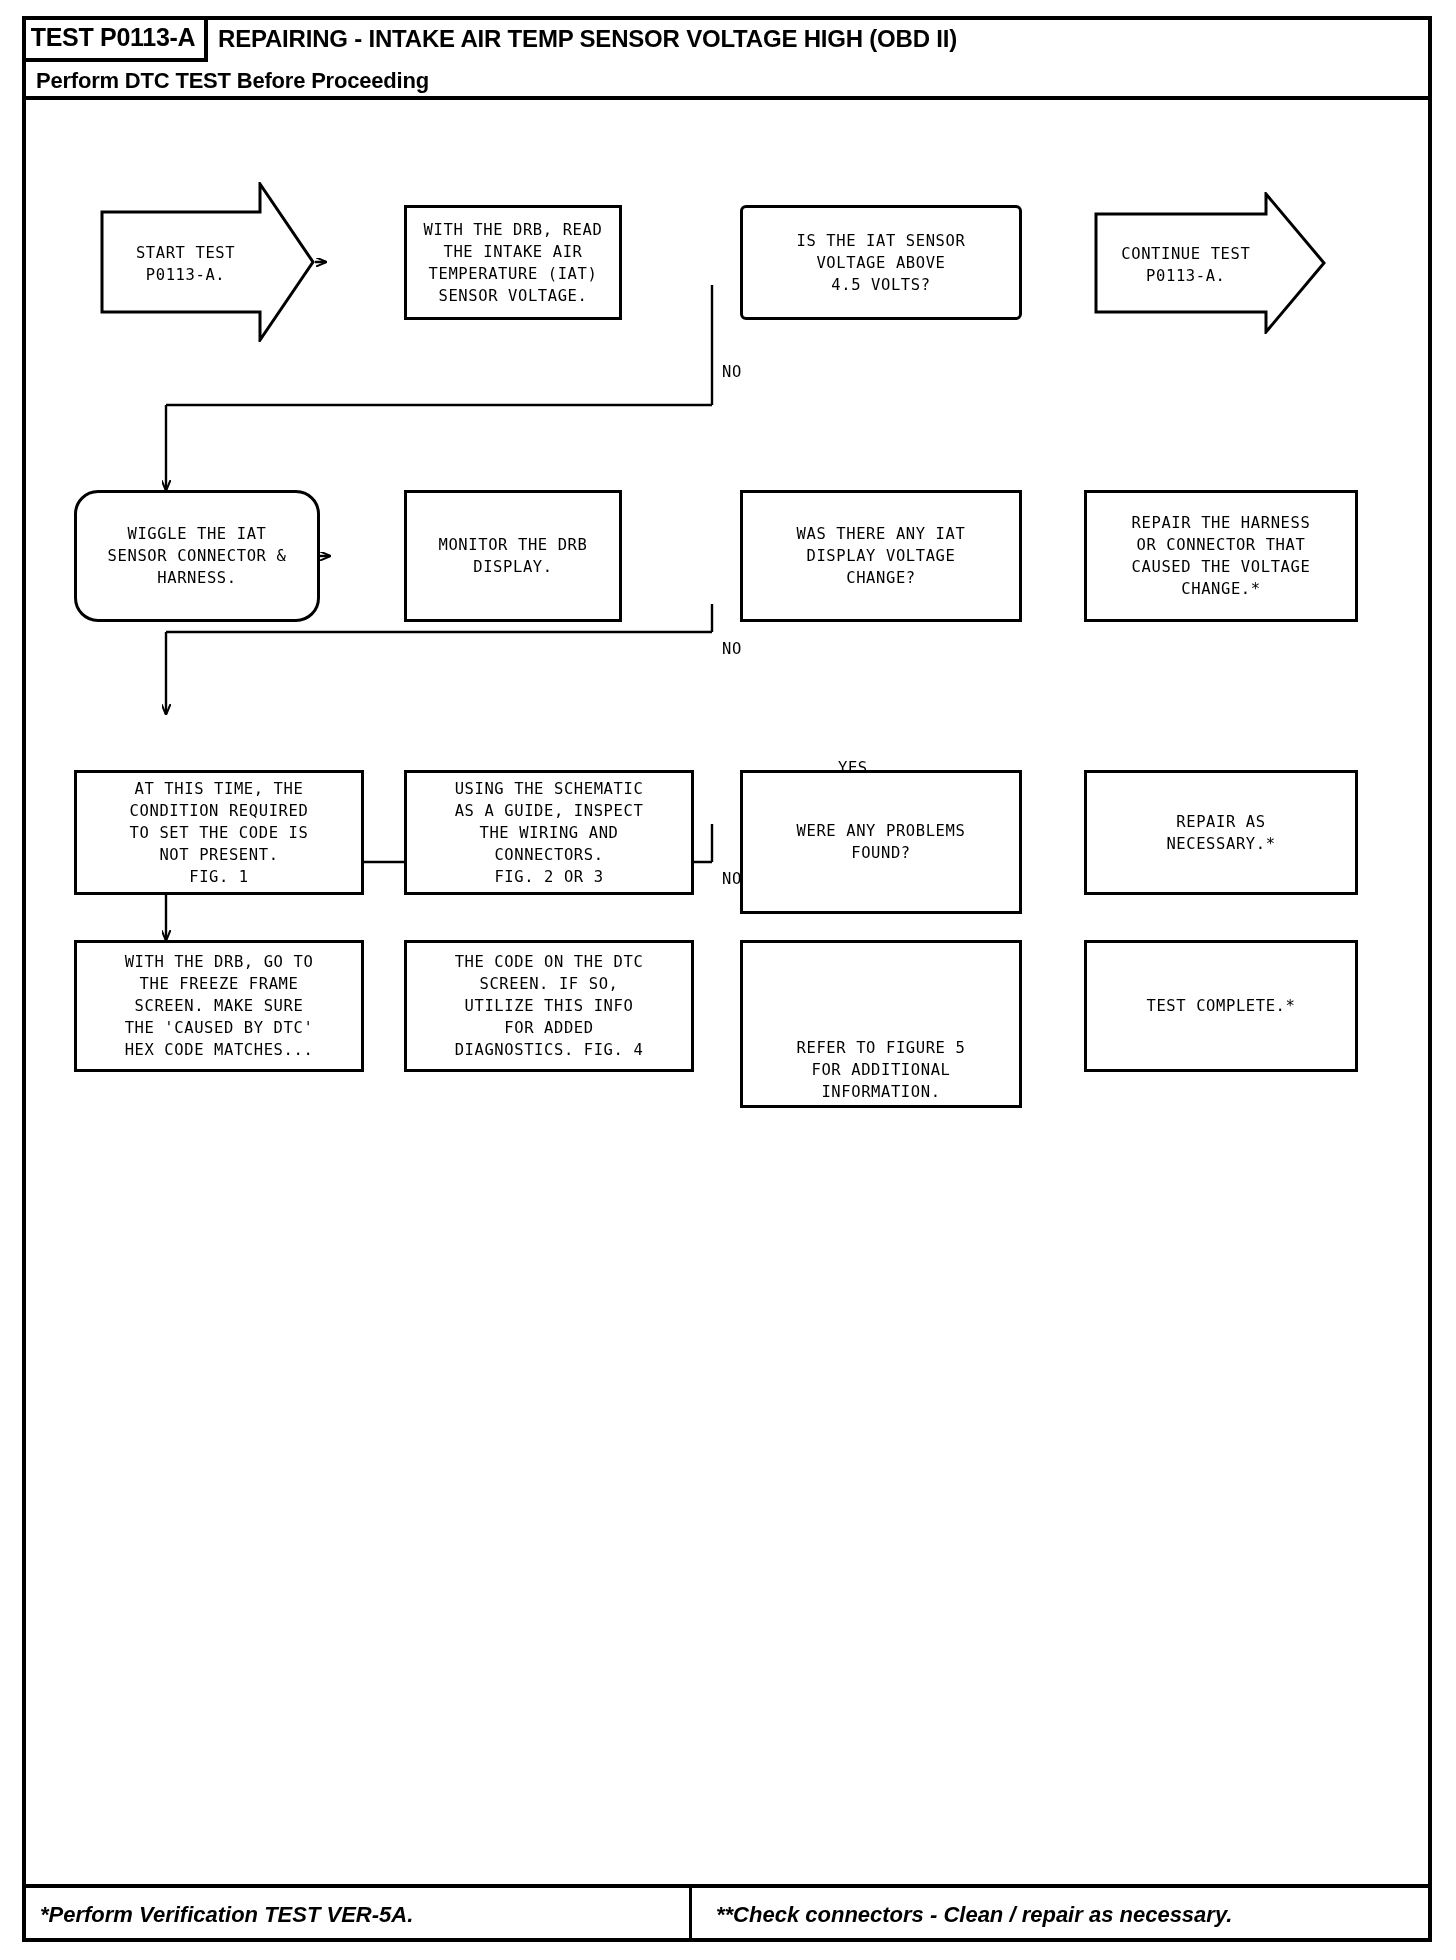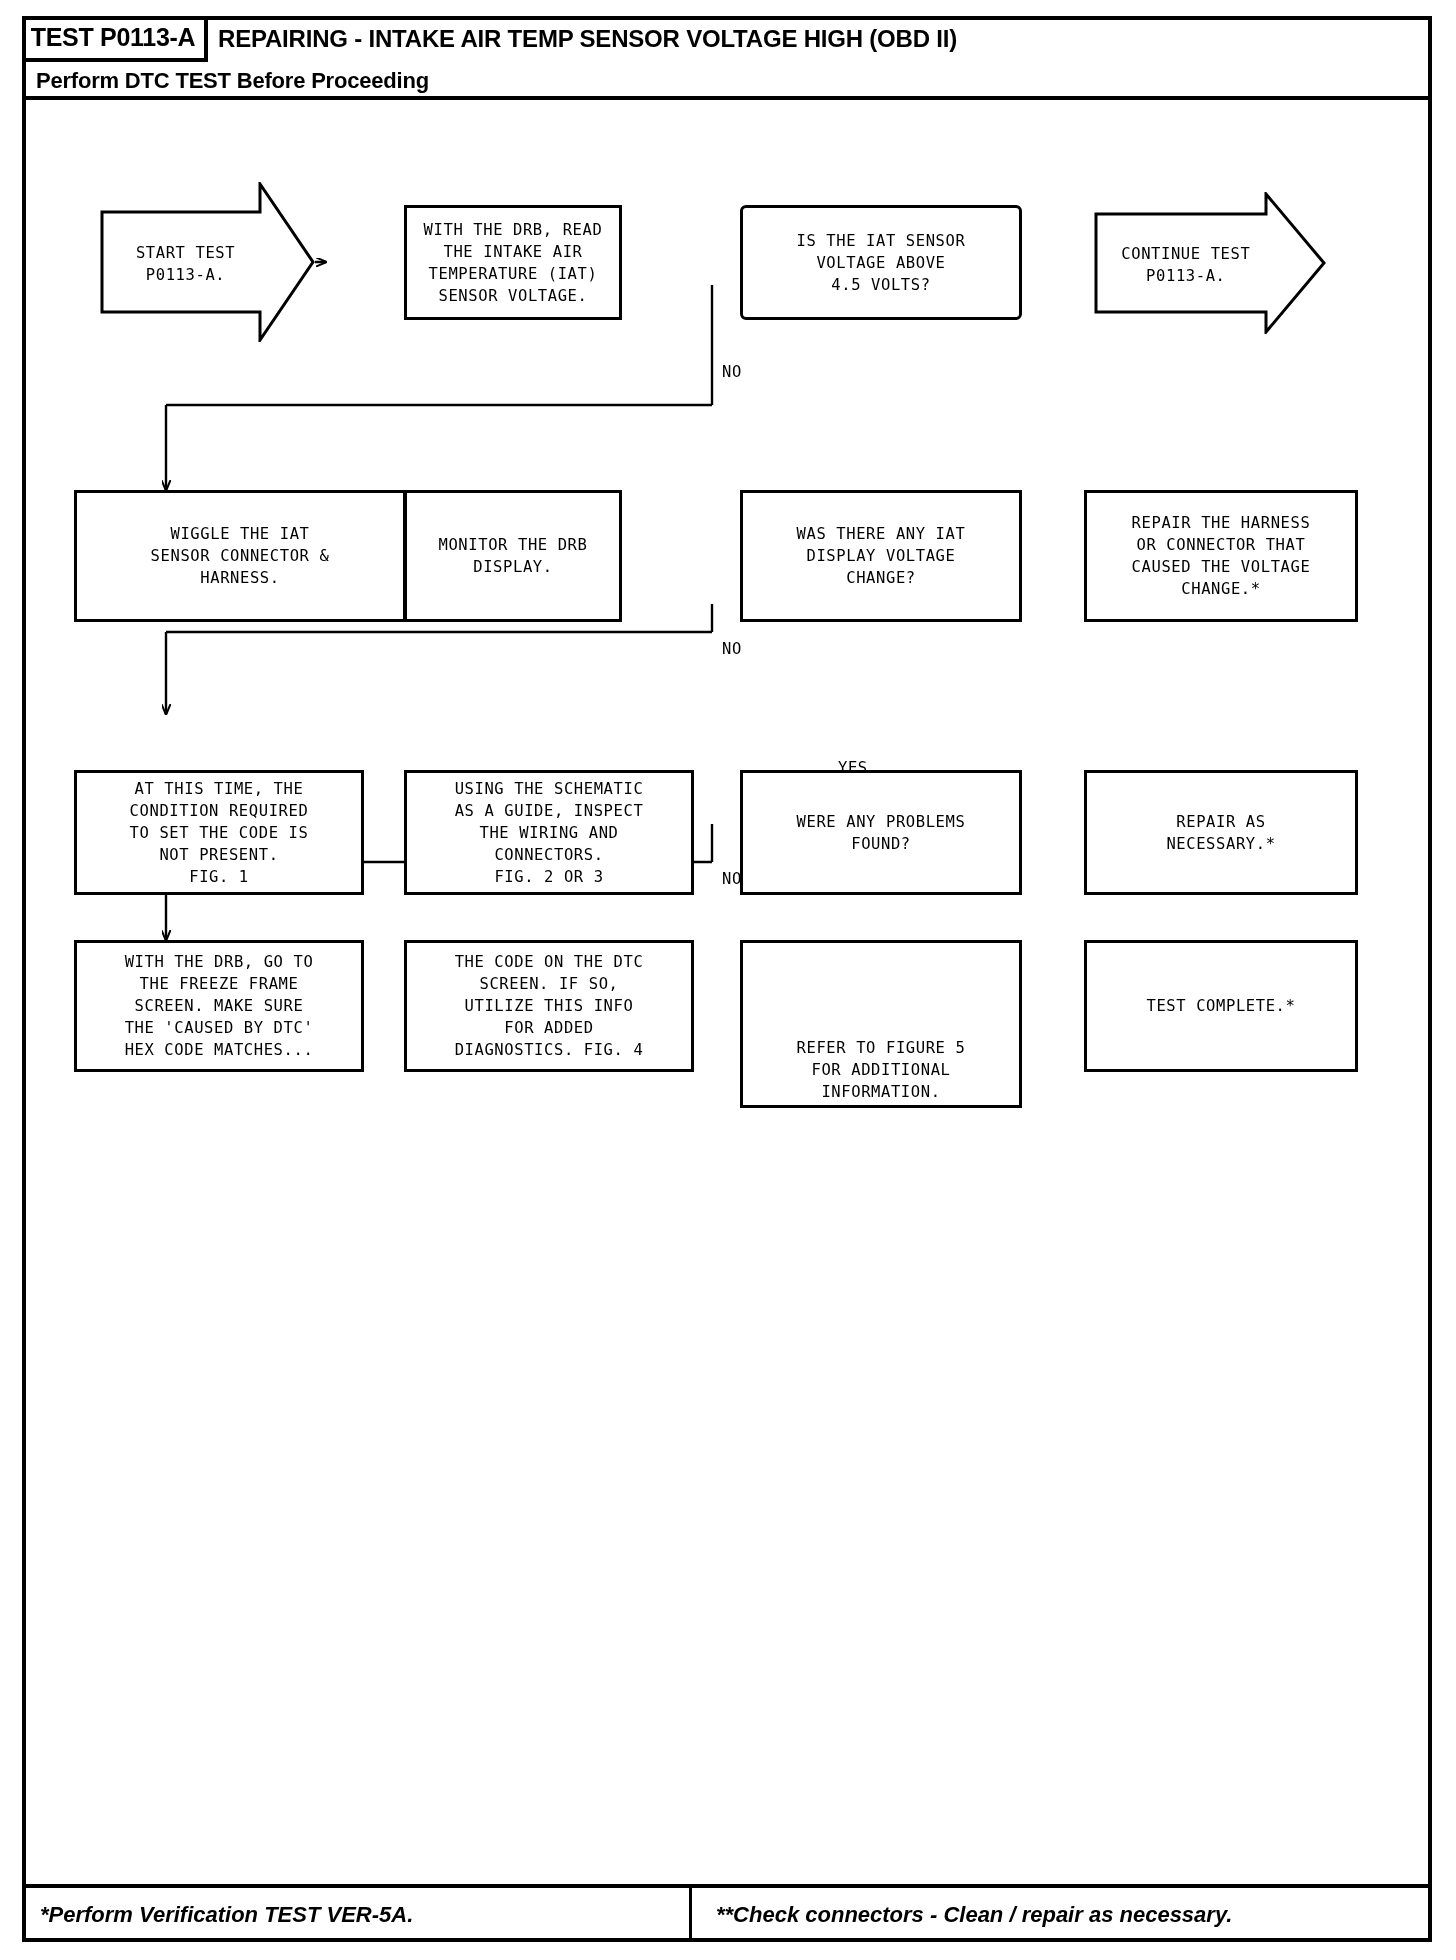--- a/index.html
+++ b/index.html
@@ -259,21 +259,21 @@
   </div>
 
   <div class="term" style="left:1094px; top:192px; width:232px; height:142px;">
     <svg width="232" height="142" viewBox="0 0 232 142">
       <path d="M2,22 L172,22 L172,2 L230,71 L172,140 L172,120 L2,120 Z" fill="#fff" stroke="#000" stroke-width="3" stroke-linejoin="miter"></path>
     </svg>
     <div class="node-text">CONTINUE TEST
 P0113-A.</div>
   </div>
 
-  <div class="node" style="left:74px; top:490px; width:332px; height:132px;">
+  <div class="node" style="left:74px; top:490px; width:246px; height:132px;border-radius:24px;">
     <div class="node-text">WIGGLE THE IAT
 SENSOR CONNECTOR &amp;
 HARNESS.</div>
   </div>
 
   <div class="node" style="left:404px; top:490px; width:218px; height:132px;">
     <div class="node-text">MONITOR THE DRB
 DISPLAY.</div>
   </div>
 
@@ -299,21 +299,21 @@
   </div>
 
   <div class="node" style="left:404px; top:770px; width:290px; height:125px;">
     <div class="node-text">USING THE SCHEMATIC
 AS A GUIDE, INSPECT
 THE WIRING AND
 CONNECTORS.
 FIG. 2 OR 3</div>
   </div>
 
-  <div class="node" style="left:740px; top:770px; width:282px; height:125px;">
+  <div class="node" style="left:740px; top:770px; width:282px; height:144px;">
     <div class="node-text">WERE ANY PROBLEMS
 FOUND?</div>
   </div>
 
   <div class="node" style="left:1084px; top:770px; width:274px; height:125px;">
     <div class="node-text">REPAIR AS
 NECESSARY.*</div>
   </div>
 
   <div class="node" style="left:74px; top:940px; width:290px; height:132px;">

